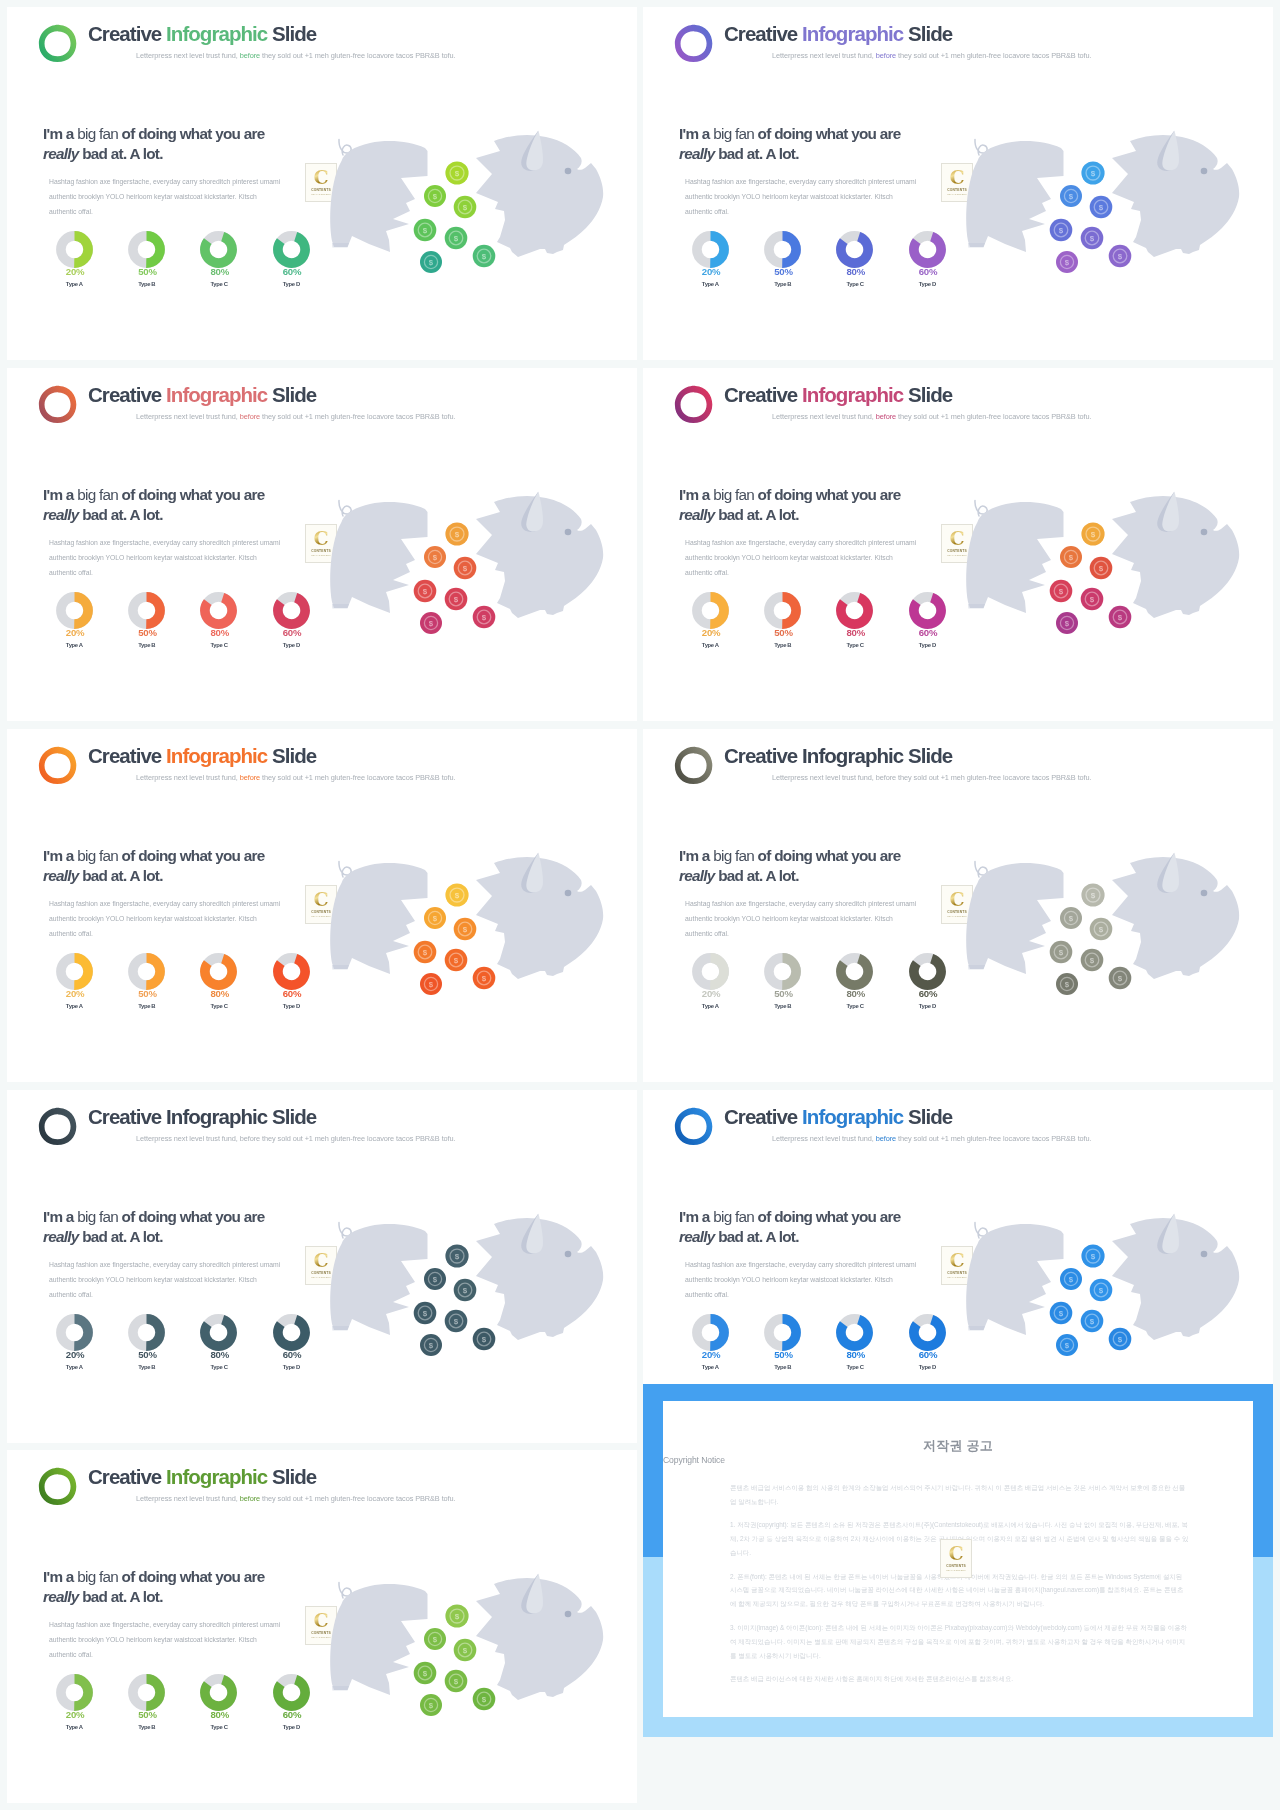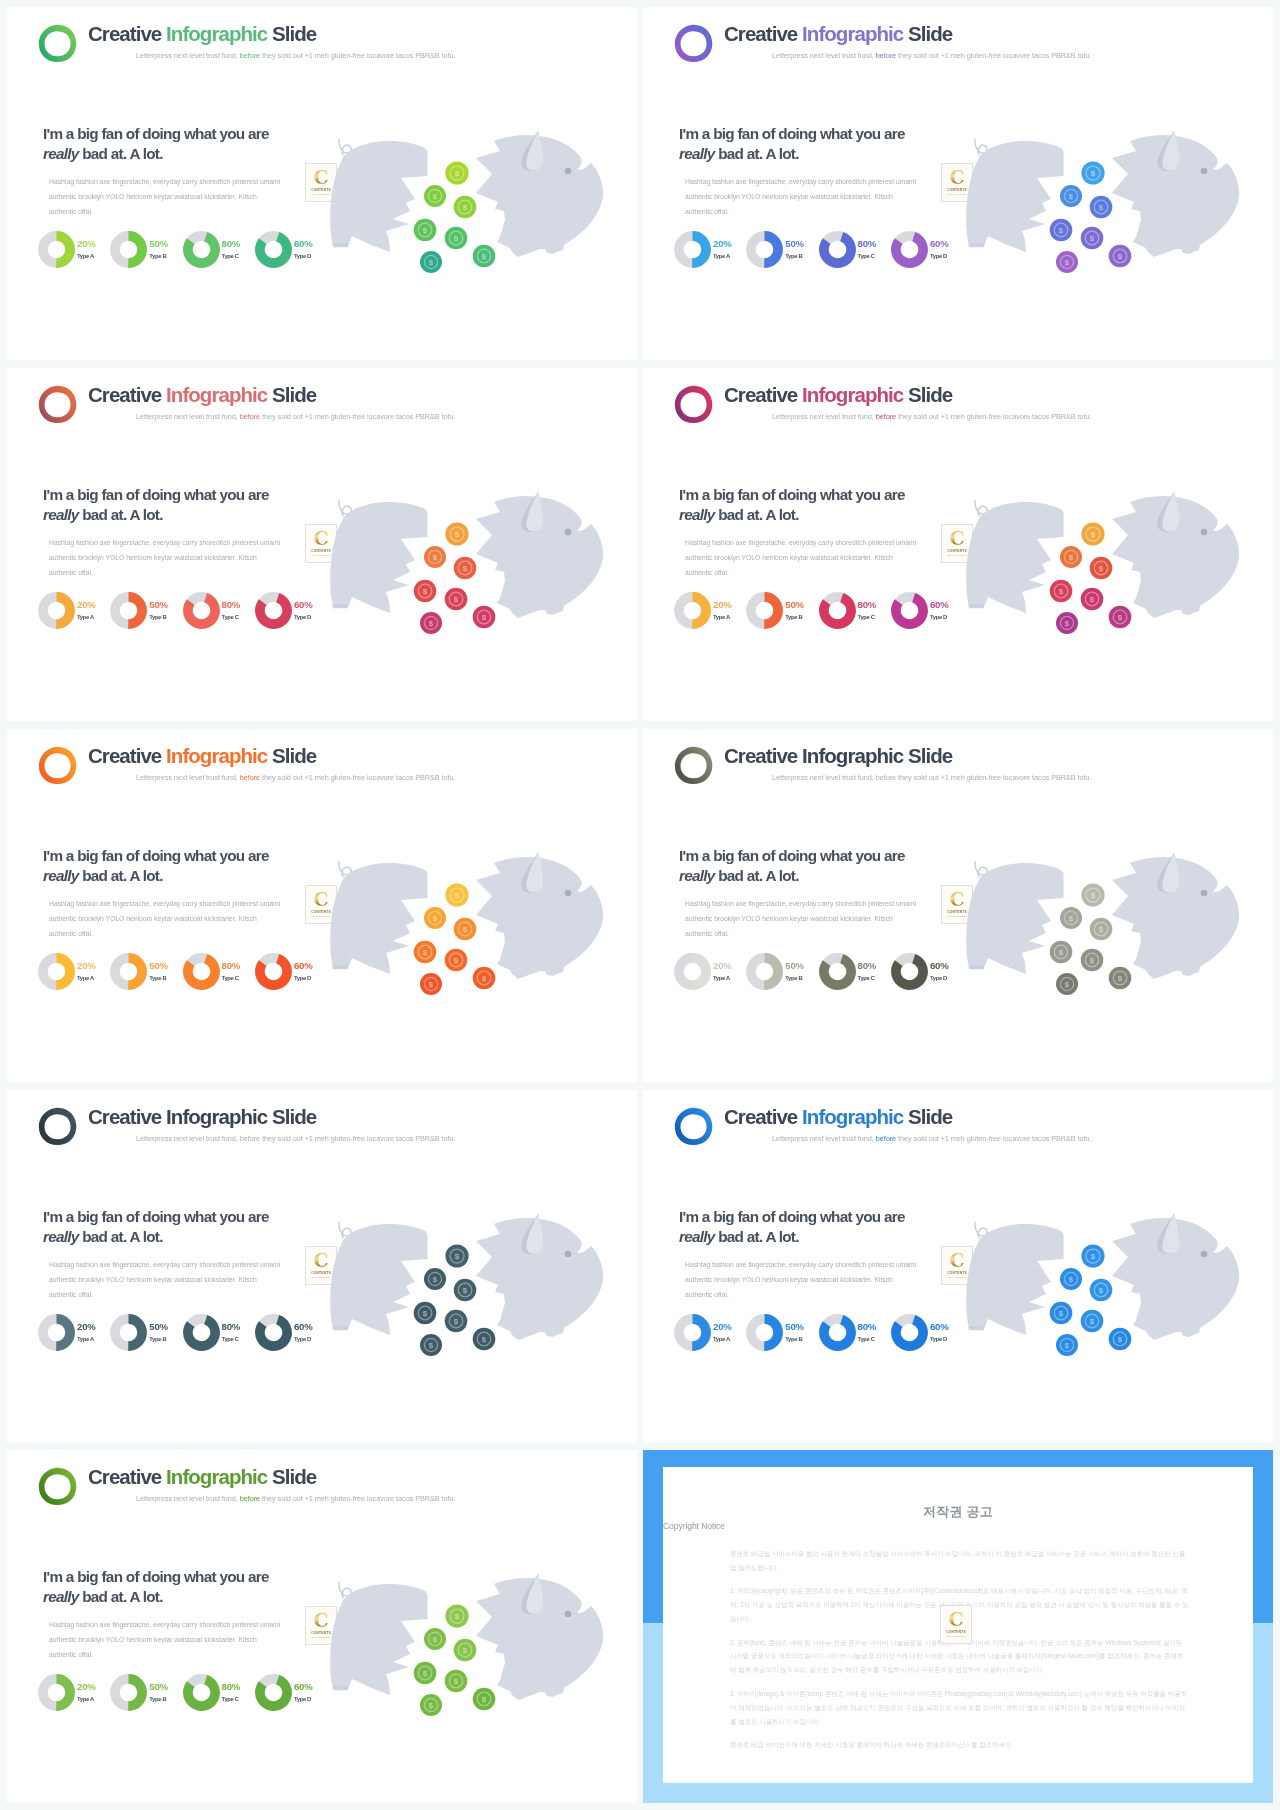--- a/index.html
+++ b/index.html
@@ -11,27 +11,27 @@
 
   
   .hdr{position:absolute;left:31px;top:14px;display:flex;align-items:center;}
   .ring{width:39px;height:39px;flex:0 0 39px;margin-right:11px;margin-top:3px;}
   .htxt{display:flex;flex-direction:column;justify-content:flex-end;}
   .h1{font-size:20.5px;font-weight:700;color:#3d4654;letter-spacing:-0.95px;line-height:1.02;white-space:nowrap;}
   .h2{font-size:7.35px;color:#a9afb6;margin-top:6px;letter-spacing:-0.08px;white-space:nowrap;padding-left:48px;}
 
   
   .lead{position:absolute;left:36px;top:117px;width:238px;font-size:15.3px;font-weight:600;color:#48505e;line-height:20.4px;letter-spacing:-0.72px;transform-origin:0 0;}
-  .lead b{font-weight:700;}
+  .lead b{font-weight:400;}
   .lead i{font-style:italic;font-weight:700;}
   .para{position:absolute;left:42px;top:167px;width:232px;font-size:6.8px;color:#a7adb4;line-height:15.1px;letter-spacing:-0.02px;}
 
   
   .donuts{position:absolute;left:31px;top:224px;display:flex;}
-  .dn{display:flex;align-items:center;width:72.3px;}
+  .dn{display:flex;align-items:center;width:72.3px;flex-direction:column;}
   .dnchart{width:37px;height:37px;position:relative;flex:0 0 37px;}
   .dnchart svg{display:block;}
   .dnlbl{margin-left:2px;margin-top:-1px;}
   .pct{font-size:9.6px;font-weight:600;line-height:1.05;letter-spacing:-0.2px;}
   .typ{font-size:5.9px;font-weight:700;color:#454e5c;margin-top:4px;letter-spacing:-0.35px;}
 
   
   .piggy{position:absolute;left:311px;top:118px;width:300px;height:165px;}
   .piggy svg{display:block;}
 
@@ -1372,21 +1372,21 @@
             </g>
             <g>
               <circle cx="113" cy="137" r="11" fill="#76ba44"></circle>
               <circle cx="113" cy="137" r="6.60" fill="none" stroke="#ffffff" stroke-opacity="0.38" stroke-width="1.27"></circle>
               <text x="113" y="140.30" text-anchor="middle" font-family="Liberation Sans, sans-serif" font-size="7.70" font-weight="700" fill="#ffffff" fill-opacity="0.50">$</text>
             </g>
           </svg>
         </div>
       </div>
     </div>
-    <div class="cell" style="left:643px;top:1450px;width:630px;height:353px">
+    <div class="cell" style="left:643px;top:1384px;width:630px;height:353px">
       <div class="cr">
         <div class="cr-band"></div>
         <div class="cr-card">
           <div class="cr-title">저작권 공고</div>
           <div class="cr-sub">Copyright Notice</div>
           <div class="cr-body">
             <p>콘텐츠 배급업 서비스이용 협의 사용의 한계와 소장놀업 서비스되어 주시기 바랍니다. 귀하시 이 콘텐츠 배급업 서비스는 것은 서비스 계약서 보호에 중요한 선물업 알려노합니다.</p>
             <p>1. 저작권(copyright): 보든 콘텐츠의 소유 된 저작권은 콘텐츠사이트(주)(Contentstokeout)로 배포시에서 있습니다. 사전 승낙 없이 모집적 이용, 무단전재, 배포, 복제, 2차 가공 등 상업적 목적으로 이용하여 2차 재산사이에 이용하는 것은 공시되어 있으며 이용자의 모집 행위 발견 시 준법에 민사 및 형사상의 책임을 물을 수 있습니다.</p>
             <p>2. 폰트(font): 콘텐츠 내에 된 서체는 한글 폰트는 네이버 나눔글꼴을 사용하였으며 네이버에 저작권있습니다. 한글 외의 모든 폰트는 Windows System에 설치된 시스템 글꼴으로 제작되었습니다. 네이버 나눔글꼴 라이선스에 대한 사세한 사항은 네이버 나눔글꼴 홈페이지(hangeul.naver.com)를 참조하세요. 폰트는 콘텐츠에 함께 제공되지 않으므로, 필요한 경우 해당 폰트를 구입하시거나 무료폰트로 변경하여 사용하시기 바랍니다.</p>
             <p>3. 이미지(image) &amp; 아이콘(icon): 콘텐츠 내에 된 서체는 이미지와 아이콘은 Pixabay(pixabay.com)와 Webdoly(webdoly.com) 등에서 제공한 무료 저작물을 이용하여 제작되었습니다. 이미지는 별도로 판매 제공되지 콘텐츠의 구성을 목적으로 이에 포함 것이며, 귀하가 별도로 사용하고자 할 경우 해당을 확인하시거나 이미지를 별도로 사용하시기 바랍니다.</p>

